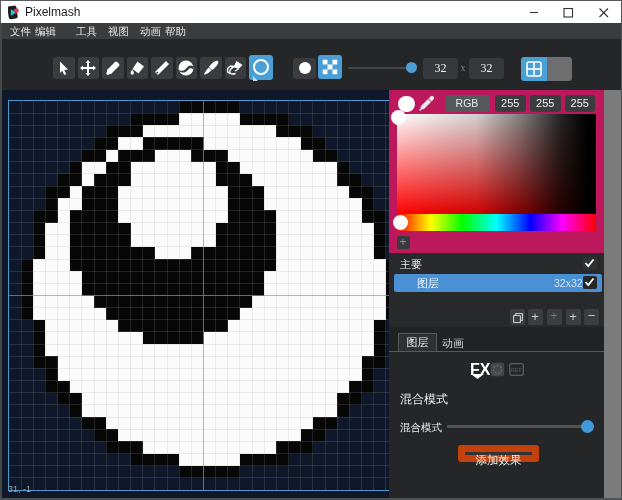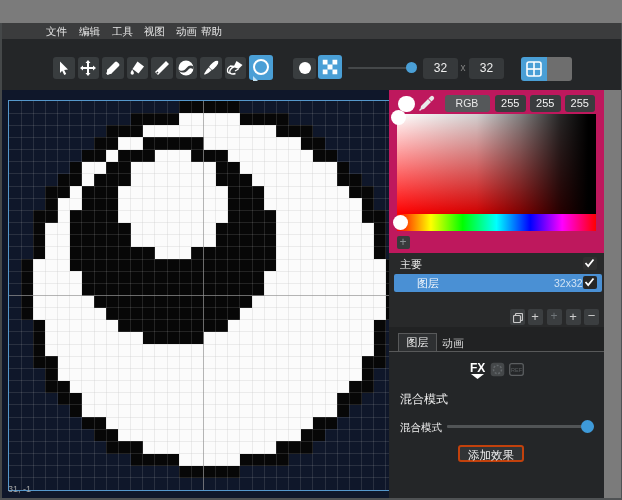--- a/index.html
+++ b/index.html
@@ -7,24 +7,24 @@
 .abs { position:absolute; }
 #win { position:relative; width:622px; height:500px; }
 
 
 #title { left:0; top:0; width:622px; height:23px; background:#ffffff;
   border-top:1px solid #5a5a5a; border-left:1px solid #5a5a5a; border-right:1px solid #5a5a5a; }
 #title .txt { position:absolute; left:24px; top:4px; font-size:12px; color:#1b1b1b; }
 
 
 #menu { left:1px; top:23px; width:620px; height:16px; background:#3b3c3d; }
-#menu span { position:absolute; top:2px; font-size:10.5px; color:#e6e6e6;margin-left:36px; }
-
-
-#toolbar { left:1px; top:39px; width:620px; height:51px; background:#242628; }
+#menu span { position:absolute; top:2px; font-size:10.5px; color:#e6e6e6; }
+
+
+#toolbar { left:1px; top:39px; width:620px; height:51px; background:#242628;font-family:Liberation Serif, serif; }
 .tbtn { position:absolute; top:18px; width:21.5px; height:22px; background:#393d3f; border-radius:3px; }
 .tbtn.sel { top:15.5px; width:24px; height:25.5px; background:#4a9fd6; }
 .tbtn svg { position:absolute; left:50%; top:50%; transform:translate(-50%,-50%); }
 
 
 #pane { left:1px; top:90px; width:405px; height:408px; background:#0f172a; }
 #cvs { position:absolute; left:7px; top:10px; width:391px; height:391px;
    border:1px solid #5598cc; }
 #coords { position:absolute; left:7px; top:394px; font-size:9px; color:#a2a2a2; }
 
@@ -33,24 +33,40 @@
 .box255 { position:absolute; top:5px; width:30.5px; height:17px; background:#3a3c3e;
   border-radius:3px; color:#f2f2f2; font-size:11px; text-align:center; line-height:17px; }
 .chk { position:absolute; width:13.5px; height:13.5px; background:#303030; border-radius:2px; }
 .chk svg { position:absolute; left:1px; top:1.5px; }
 .lbtn { position:absolute; width:15px; height:15.5px; background:#3b3e40; border-radius:2px;
   color:#cfcfcf; text-align:center; }
 </style></head>
 <body>
 <div id="win">
 
+  <div class="abs" id="title">
+    <svg class="abs" style="left:7px;top:4px" width="13" height="15" viewBox="0 0 13 15">
+      <rect x="0" y="1" width="9" height="13" rx="2" fill="#1d1d1d" transform="rotate(-8 4 7)"></rect>
+      <path d="M2.8 4.2 L8.5 7.5 L2.8 10.8 Z" fill="#21c7e8"></path>
+      <path d="M7.5 4 C8.6 2.9 10.6 3.4 10.8 5 C11 6.6 8.6 8.6 8.2 8.6 C7.8 8.6 5.6 6.3 5.9 4.9 C6.1 3.8 7 3.6 7.5 4 Z" fill="#e8323c"></path>
+    </svg>
+    <div class="txt">Pixelmash</div>
+    <svg class="abs" style="left:528px;top:0" width="90" height="23" viewBox="0 0 90 23">
+      <g stroke="#333" stroke-width="1.1" fill="none">
+        <line x1="1" y1="11.5" x2="9" y2="11.5"></line>
+        <rect x="35" y="7.5" width="8.5" height="8.5"></rect>
+        <line x1="70.5" y1="7.5" x2="79" y2="16"></line>
+          <line x1="79" y1="7.5" x2="70.5" y2="16"></line>
+      </g>
+    </svg>
+  </div>
 
   <div class="abs" id="menu">
     <span style="left:9px">文件</span>
-      <span style="left:42px">编辑</span>
+      <span style="left:34px">编辑</span>
     <span style="left:75px">工具</span>
       <span style="left:107px">视图</span>
     <span style="left:139px">动画</span>
       <span style="left:164px">帮助</span>
   </div>
 
   <div class="abs" id="toolbar">
 
     <div class="tbtn" style="left:52px">
       <svg width="14" height="15" viewBox="0 0 14 15">
@@ -466,38 +482,38 @@
         </svg></div>
     <div class="lbtn" style="left:138.5px;top:219px;font-size:13px;line-height:15px">+</div>
     <div class="lbtn" style="left:157.5px;top:219px;color:#70767a;font-size:12px;line-height:15px">+</div>
     <div class="lbtn" style="left:176.5px;top:219px;font-size:13px;line-height:15px">+</div>
     <div class="lbtn" style="left:195px;top:219px;font-size:13px;line-height:14px">−</div>
 
     <div class="abs" style="left:9px;top:243px;width:39px;height:17.5px;background:#2e3032;border:1px solid #58595a;border-bottom:none;color:#f0f0f0;font-size:11px;text-align:center;line-height:17px">图层</div>
     <div class="abs" style="left:53px;top:246px;font-size:11px;color:#d9d9d9">动画</div>
     <div class="abs" style="left:0;top:260.5px;width:215px;height:147.5px;background:#242628;border-top:1px solid #58595a"></div>
 
-    <div class="abs" style="left:81px;top:271px;font-size:12px;font-weight:bold;color:#fff">FX</div>
+    <div class="abs" style="left:81px;top:271px;font-size:16px;font-weight:bold;color:#fff">FX</div>
     <svg class="abs" style="left:82px;top:284px" width="13" height="5" viewBox="0 0 13 5">
         <path d="M0 0 L13 0 L6.5 5 Z" fill="#fff"></path>
       </svg>
     <svg class="abs" style="left:101px;top:272px" width="15" height="15" viewBox="0 0 15 15">
       <rect x="0.7" y="0.7" width="13.6" height="13.6" rx="3" fill="#45484a"></rect>
       <circle cx="7.5" cy="7.5" r="4" fill="none" stroke="#63676a" stroke-width="1.5" stroke-dasharray="2 1.5"></circle>
     </svg>
     <svg class="abs" style="left:120px;top:273px" width="15" height="13" viewBox="0 0 15 13">
       <rect x="0.7" y="0.7" width="13.6" height="11.6" rx="2" fill="none" stroke="#5b5e60" stroke-width="1.3"></rect>
       <text x="7.5" y="9" font-size="5.5" fill="#5b5e60" text-anchor="middle" font-family="Liberation Sans">REF</text>
     </svg>
 
     <div class="abs" style="left:11px;top:301px;font-size:12px;color:#ececec">混合模式</div>
 
     <div class="abs" style="left:11px;top:331px;font-size:10.5px;color:#ececec">混合模式</div>
     <div class="abs" style="left:58px;top:335px;width:147px;height:2.6px;background:#515456;border-radius:1px"></div>
     <div class="abs" style="left:192px;top:330px;width:13px;height:13px;border-radius:50%;background:#3e9ad9"></div>
 
-    <div class="abs" style="left:69px;top:354.5px;width:66px;height:17.5px;background:#313436;border:2px solid #c2410c;border-radius:3px;color:#f0f0f0;font-size:11.5px;text-align:center;line-height:16.5px">添加效果</div>
+    <div class="abs" style="left:69px;top:354.5px;width:81px;height:17.5px;background:#313436;border:7px solid #c2410c;border-radius:3px;color:#f0f0f0;font-size:11.5px;text-align:center;line-height:16.5px">添加效果</div>
   </div>
 
   <div class="abs" style="left:0;top:23px;width:2px;height:477px;background:#454849"></div>
   <div class="abs" style="left:620.5px;top:23px;width:1.5px;height:477px;background:#4f5254"></div>
   <div class="abs" style="left:0;top:498px;width:622px;height:2px;background:#4f5254"></div>
 </div>
 
 </body></html>

